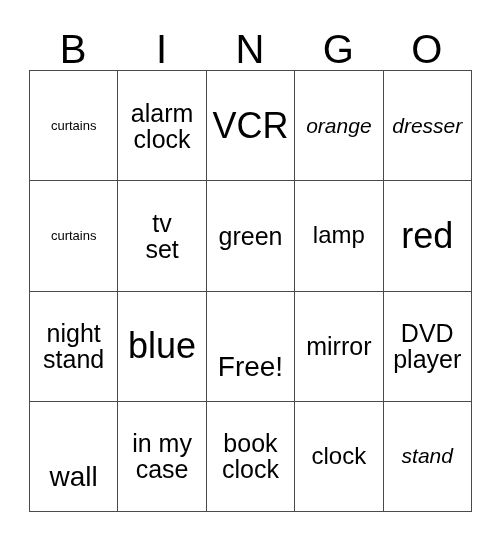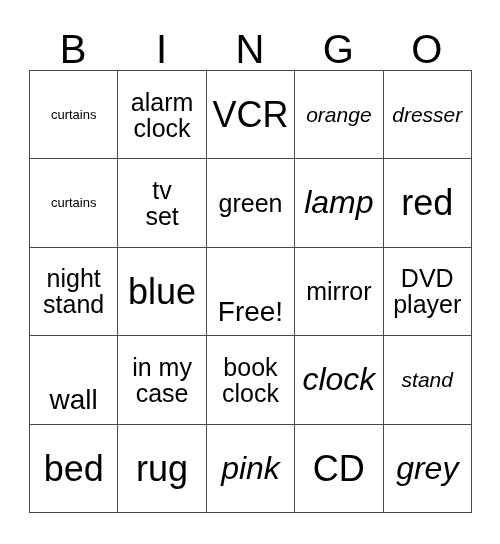--- a/index.html
+++ b/index.html
@@ -63,21 +63,21 @@
     line-height: 1.04;
     color: #000000;
     word-break: normal;
     white-space: pre-line;
   }
   
   .fs-xs { font-size: 13px; }
   .fs-s  { font-size: 21px; font-style: italic; }
   .fs-m  { font-size: 25px; }
   .fs-l  { font-size: 28px; margin-top: 40px; }
-  .fs-xl { font-size: 32px; font-style: italic; }
+  .fs-xl { font-size: 24px; }
   .fs-xxl{ font-size: 36px; }
 </style>
 </head>
 <body>
 
 <div id="card">
 
   <div id="header-row">
     <div class="header-letter">B</div>
     <div class="header-letter">I</div>
@@ -155,33 +155,16 @@
             <span class="cell-text fs-m">book
 clock</span>
           </td>
         <td>
             <span class="cell-text fs-xl">clock</span>
           </td>
         <td>
             <span class="cell-text fs-s">stand</span>
           </td>
       </tr>
-      <tr>
-        <td>
-            <span class="cell-text fs-xxl">bed</span>
-          </td>
-        <td>
-            <span class="cell-text fs-xxl">rug</span>
-          </td>
-        <td>
-            <span class="cell-text fs-xl">pink</span>
-          </td>
-        <td>
-            <span class="cell-text fs-xxl">CD</span>
-          </td>
-        <td>
-            <span class="cell-text fs-xl">grey</span>
-          </td>
-      </tr>
     </tbody>
   </table>
 
 </div>
 
 </body></html>

